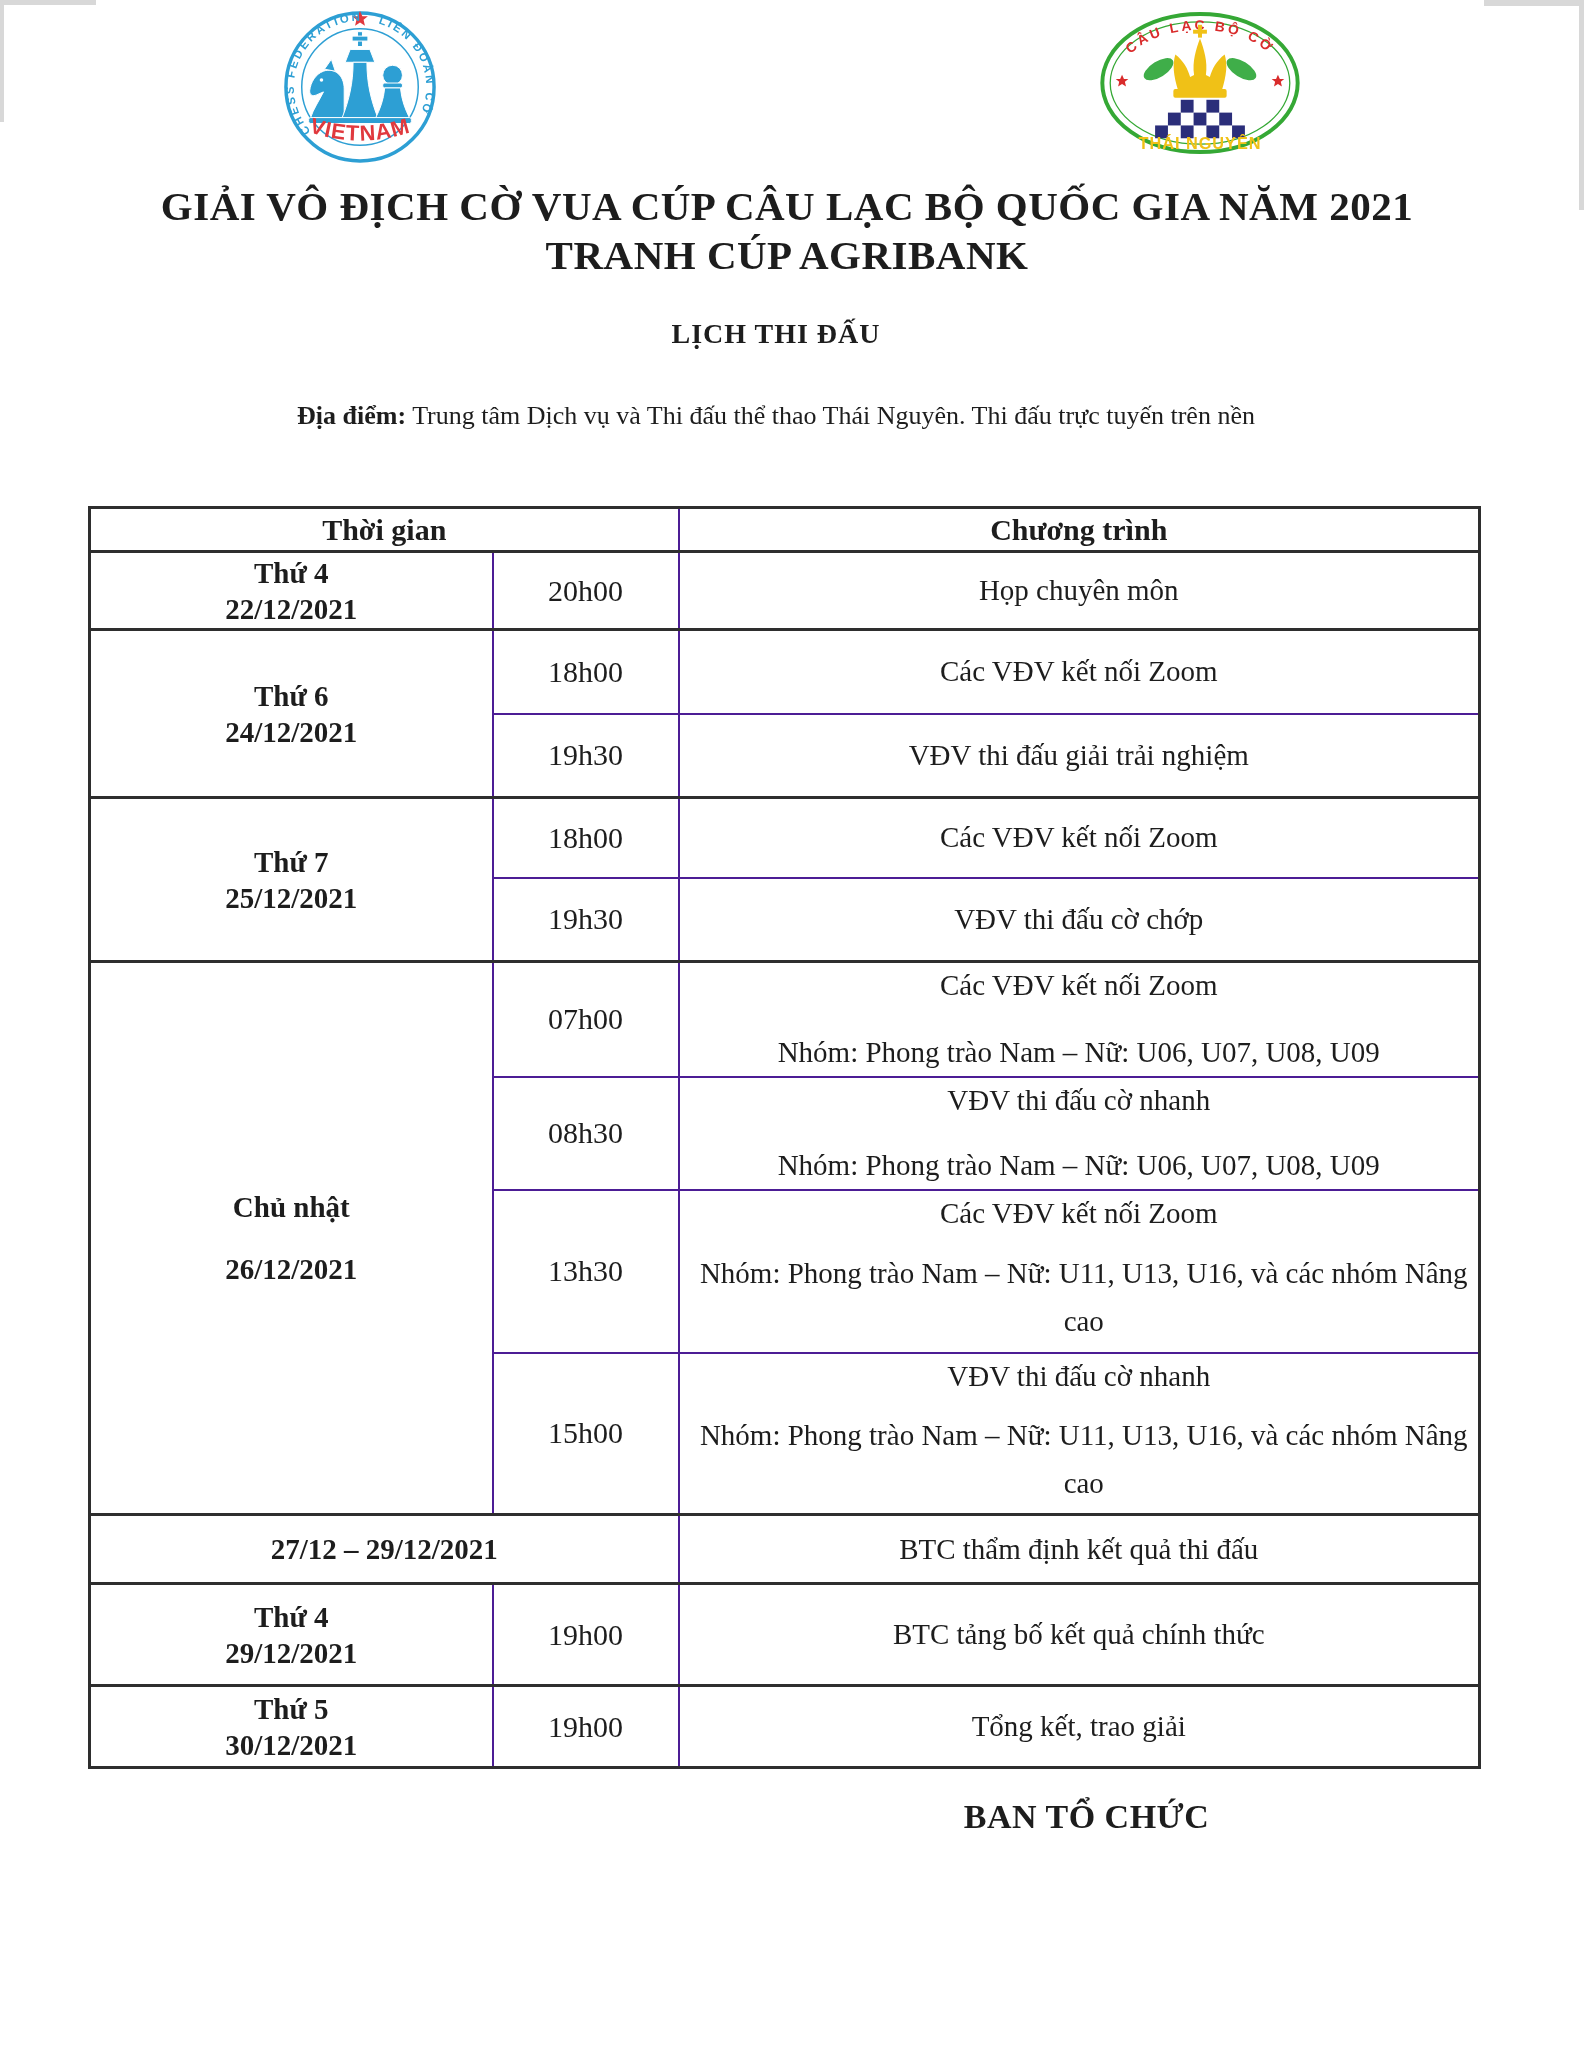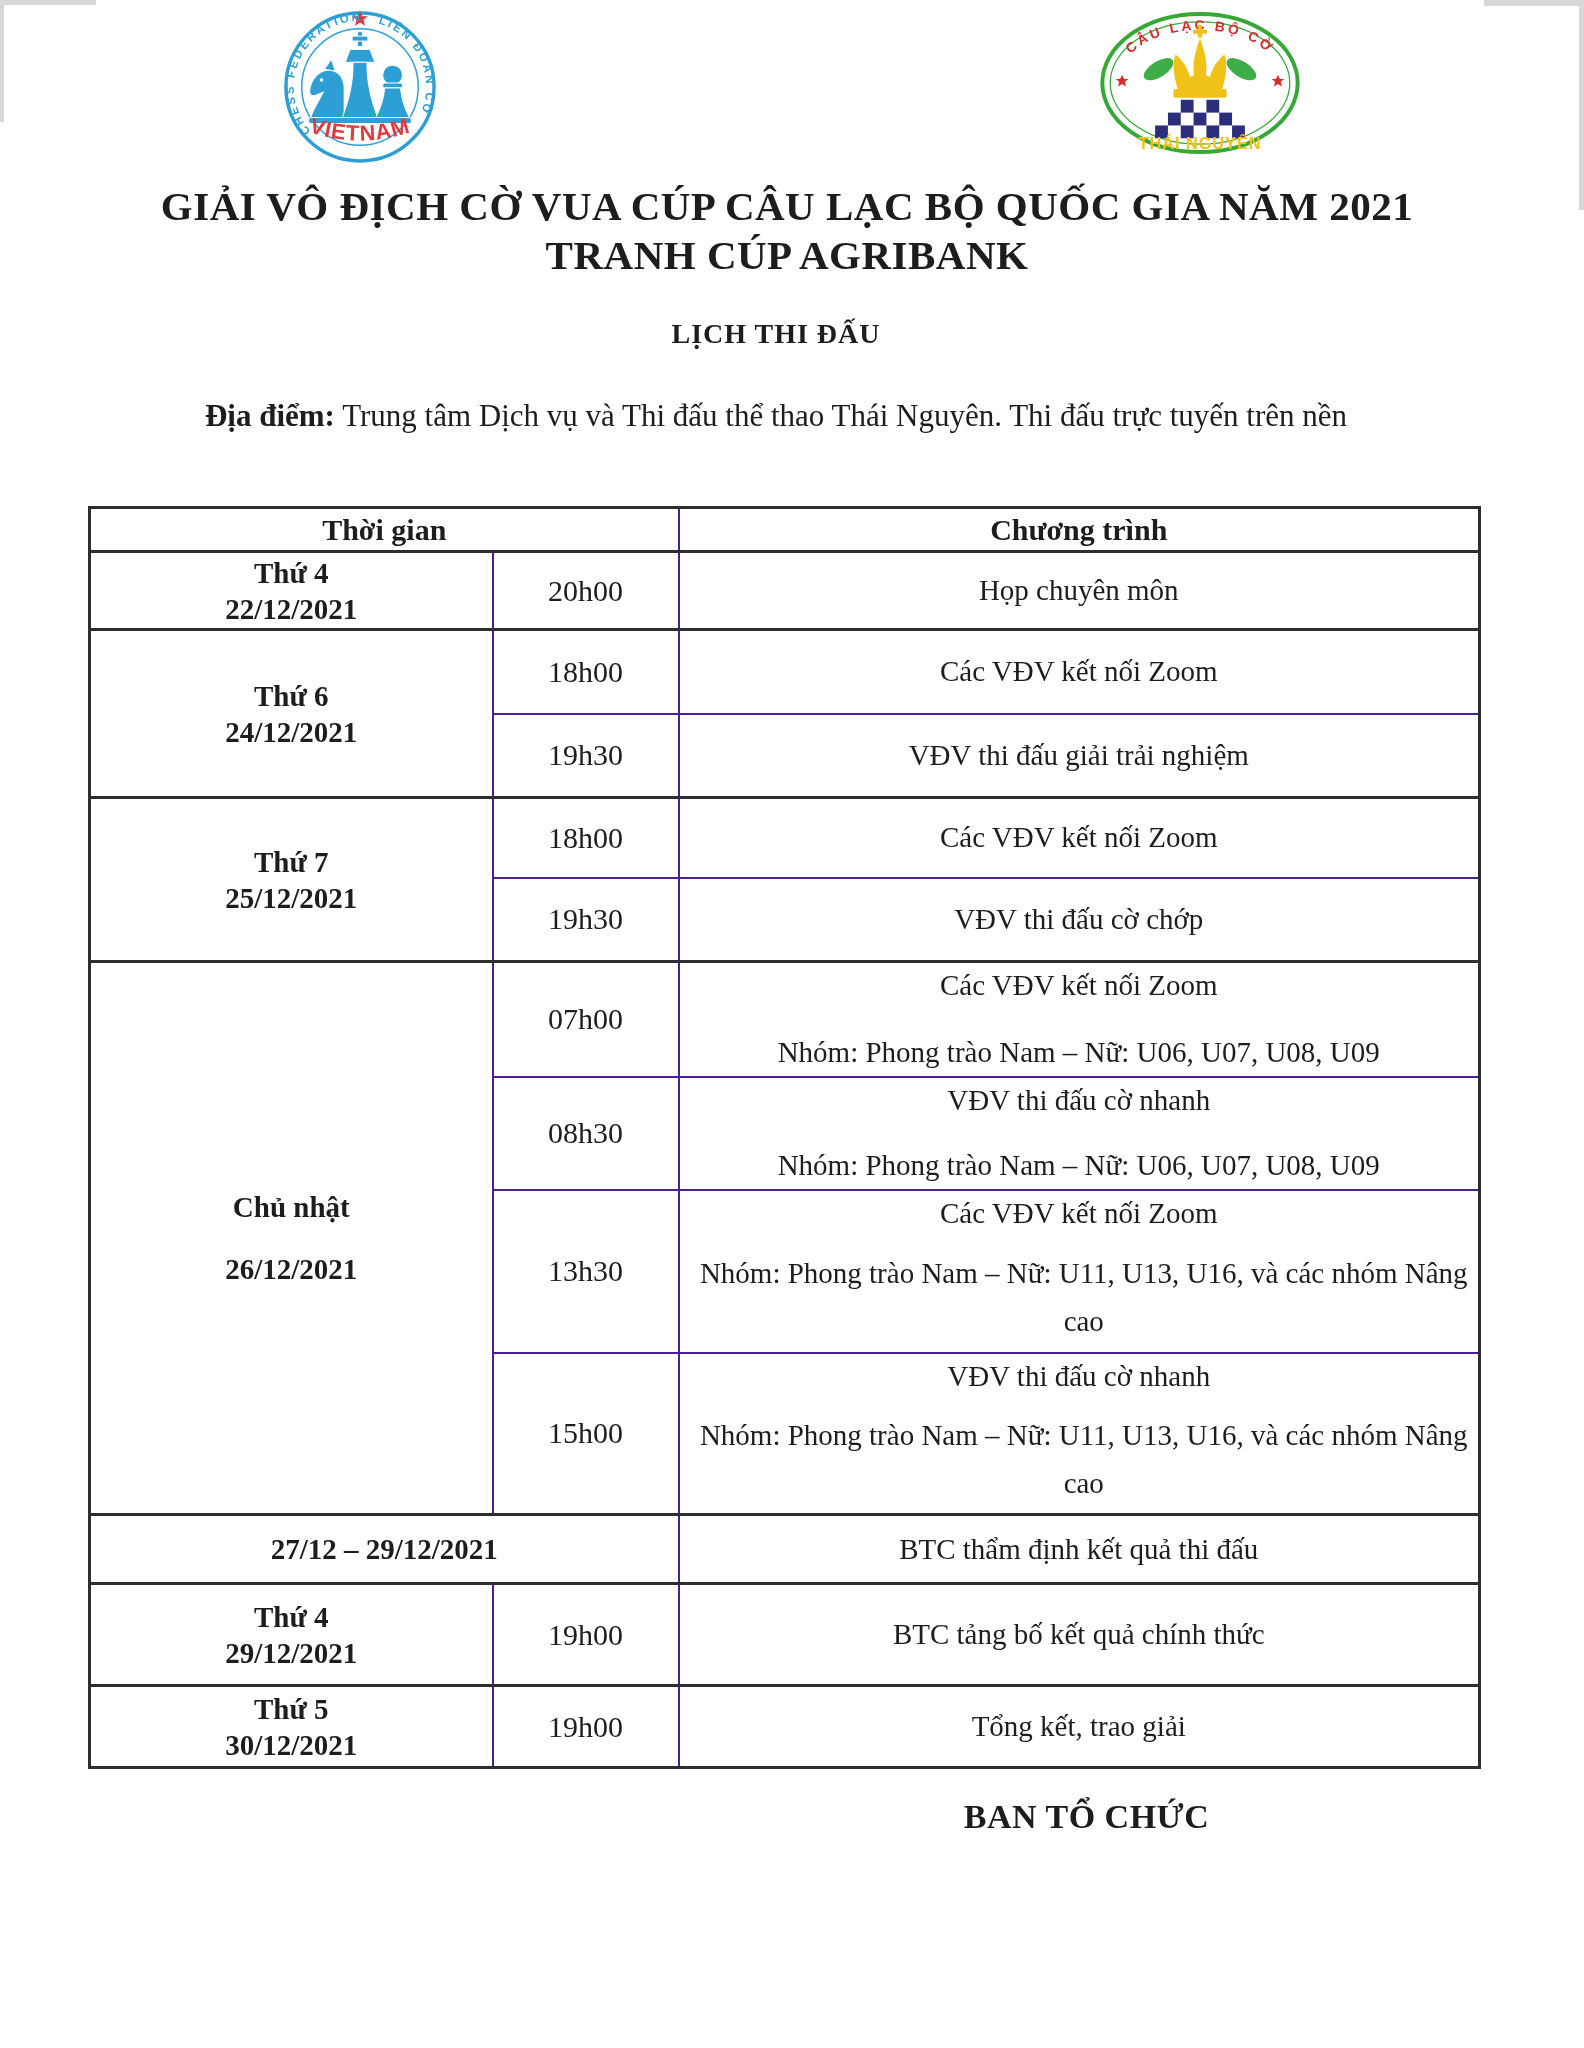--- a/index.html
+++ b/index.html
@@ -20,21 +20,21 @@
   .title-block{
     position:absolute;top:182px;left:11px;width:1552px;text-align:center;
     font-weight:bold;font-size:41px;line-height:49px;letter-spacing:0.5px;
   }
   .subtitle{
     position:absolute;top:310px;left:0;width:1552px;text-align:center;
     font-weight:bold;font-size:28px;letter-spacing:1px;margin-top:8px;
   }
   .location{
     position:absolute;top:394px;left:0;width:1552px;text-align:center;
-    font-size:31px;line-height:44px;
+    font-size:26px;line-height:44px;
   }
   .location b{font-weight:bold;}
 
   table.sched{
     position:absolute;left:88px;top:506px;
     border-collapse:collapse;table-layout:fixed;
     font-size:29px;
   }
   table.sched{border:3px solid #2e2e2e;}
   .sched td{border:2px solid #4c1d95;padding:0 8px;text-align:center;vertical-align:middle;}

